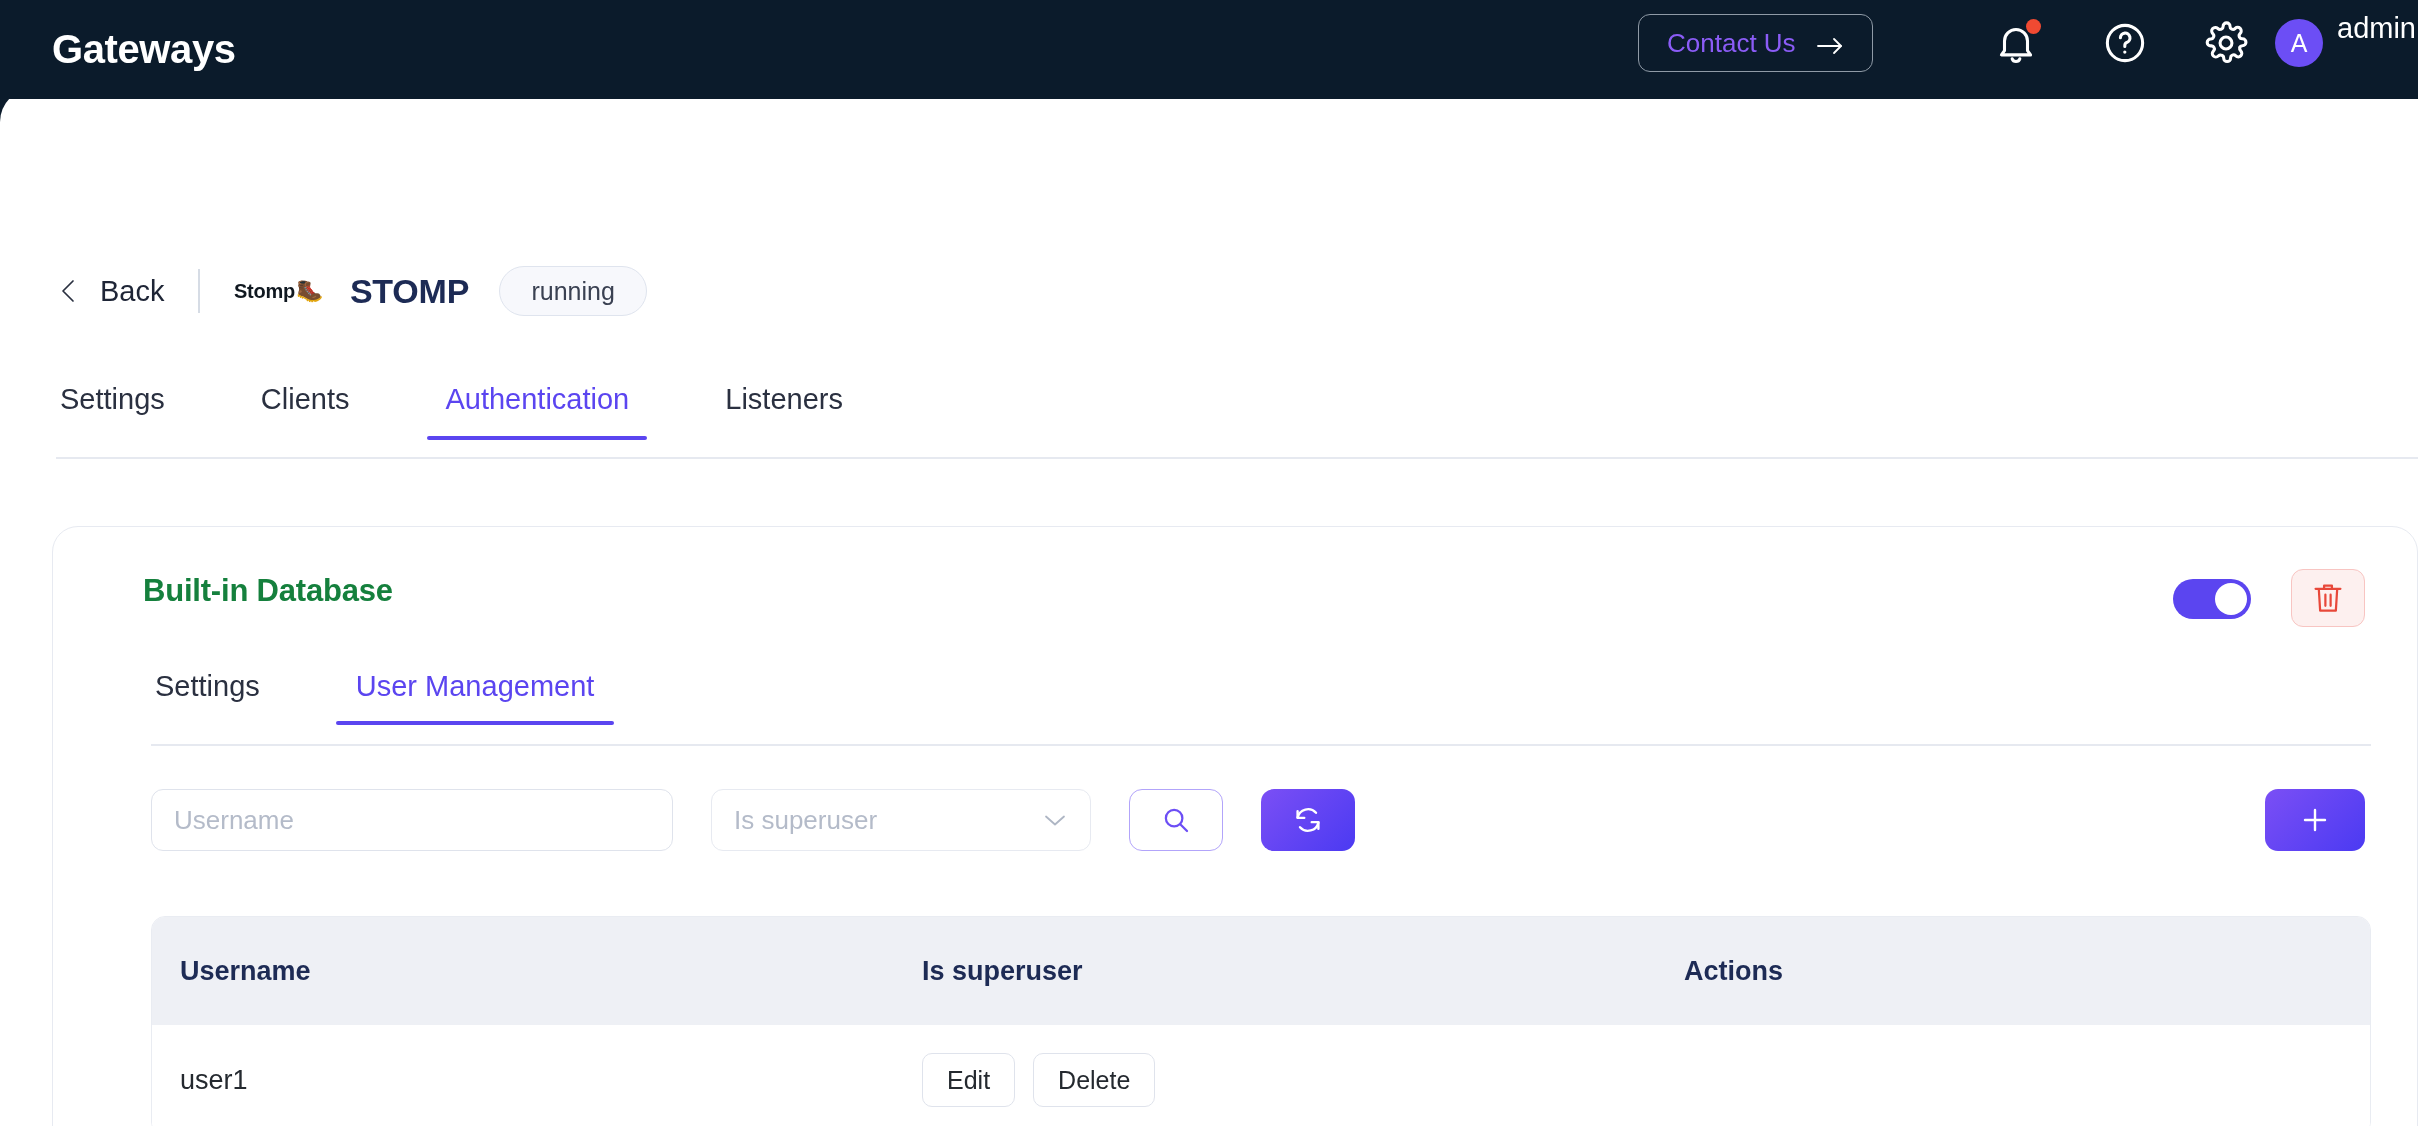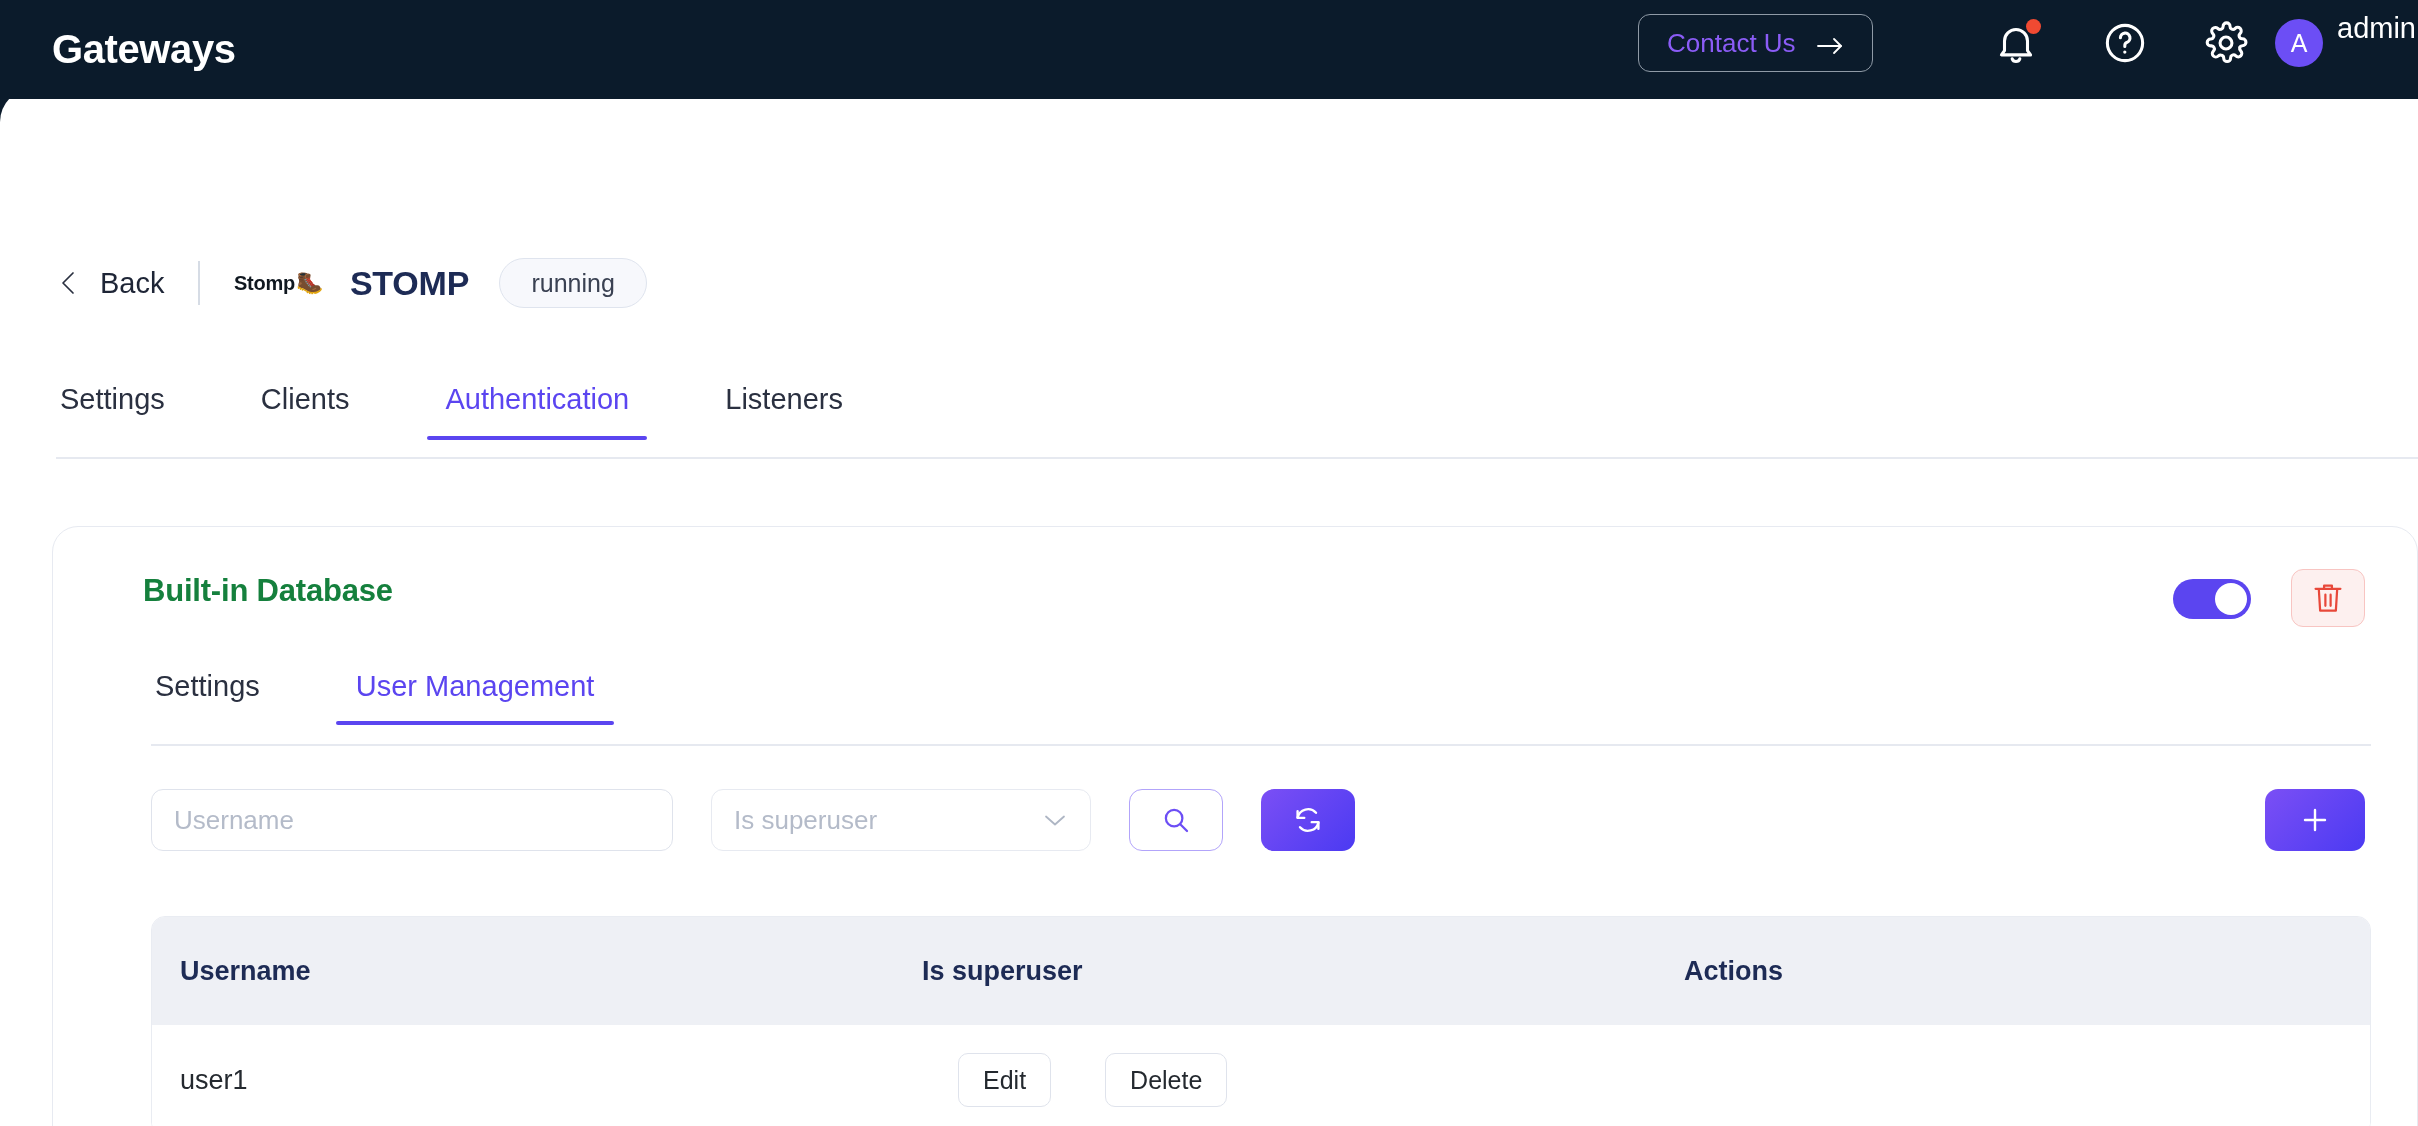--- a/index.html
+++ b/index.html
@@ -150,21 +150,21 @@
     left: 0;
     width: 2418px;
     height: 1038px;
     background: #ffffff;
     border-top-left-radius: 34px;
     overflow: hidden;
   }
 
   .breadcrumb {
     position: absolute;
-    top: 166px;
+    top: 174px;
     left: 56px;
     display: flex;
     align-items: center;
     height: 58px;
     text-align: right;
   }
   .chev-left { width: 26px; height: 30px; display:block; }
   .back-label {
     color: #1e2536;
     font-size: 29px;
@@ -465,21 +465,20 @@
   .mini-btn {
     height: 54px;
     padding: 0 24px;
     border: 1.5px solid #dfe3ec;
     border-radius: 10px;
     background: #fff;
     font-family: "Liberation Sans", sans-serif;
     font-size: 25px;
     color: #24292f;
     cursor: pointer;
-    margin-left: 36px;
   }
 </style>
 </head>
 <body>
 
 <div class="topbar">
   <div class="brand">Gateways</div>
 
 
   <div class="contact-btn">

